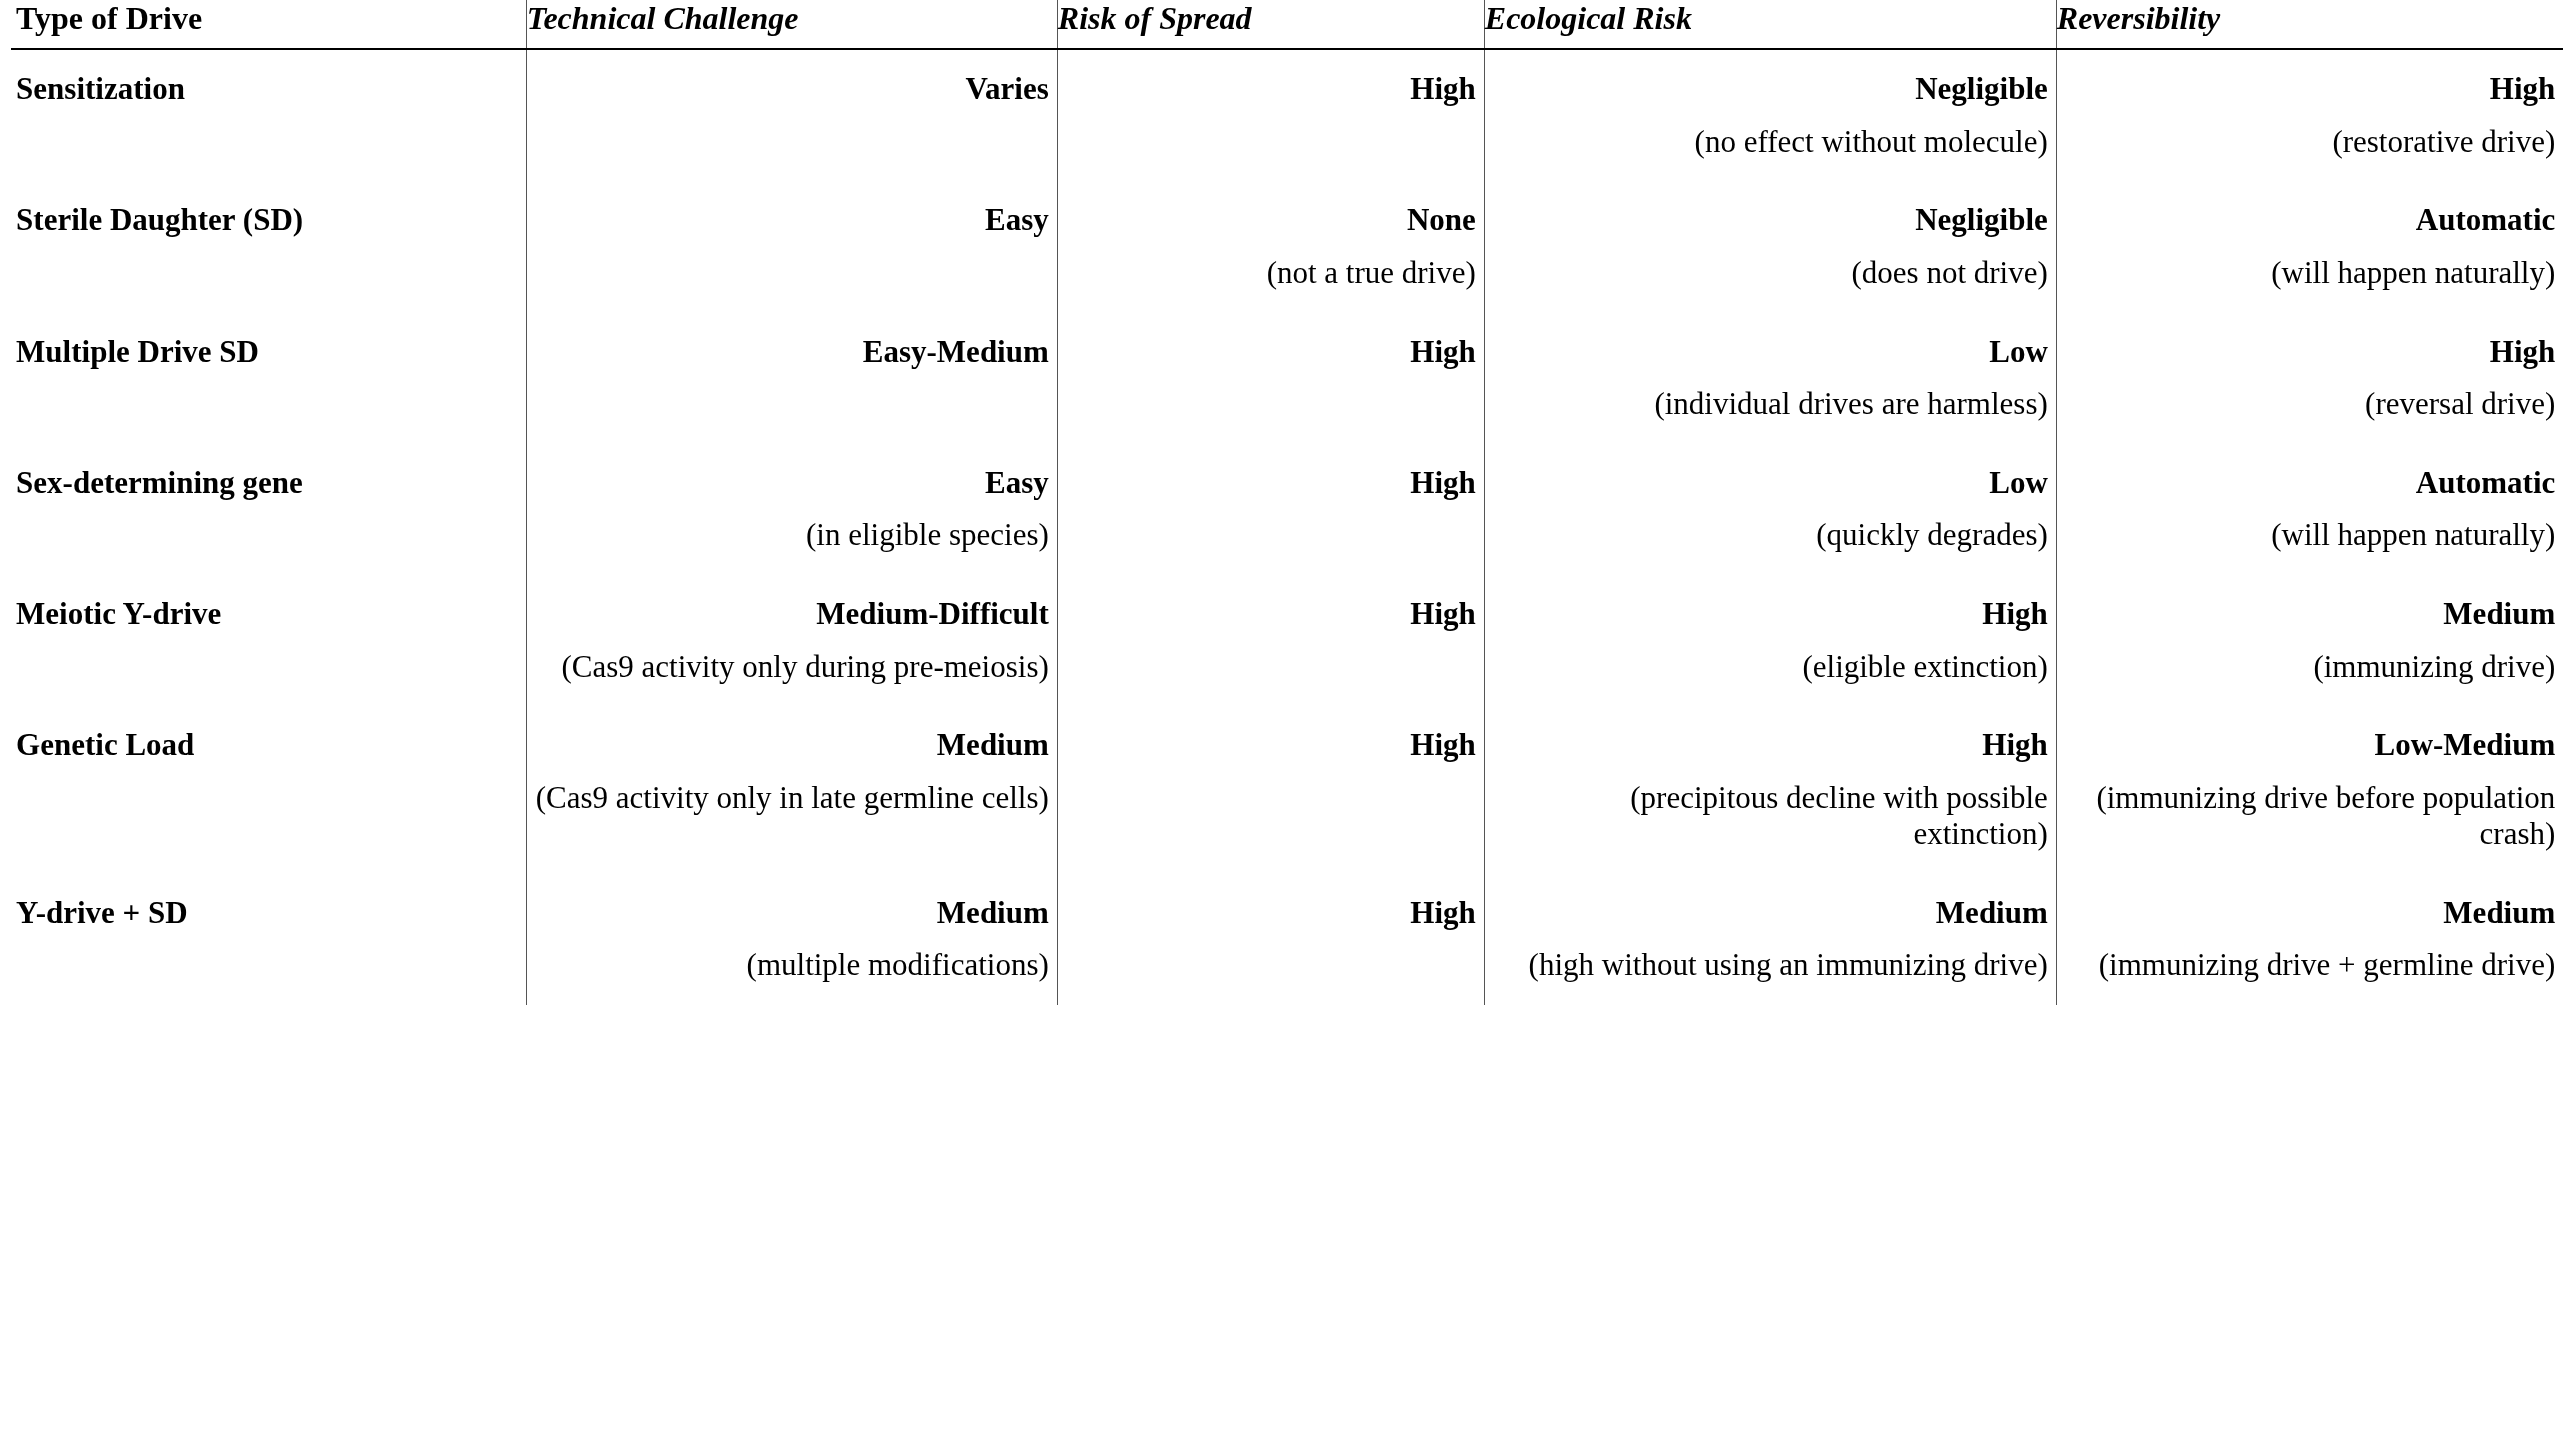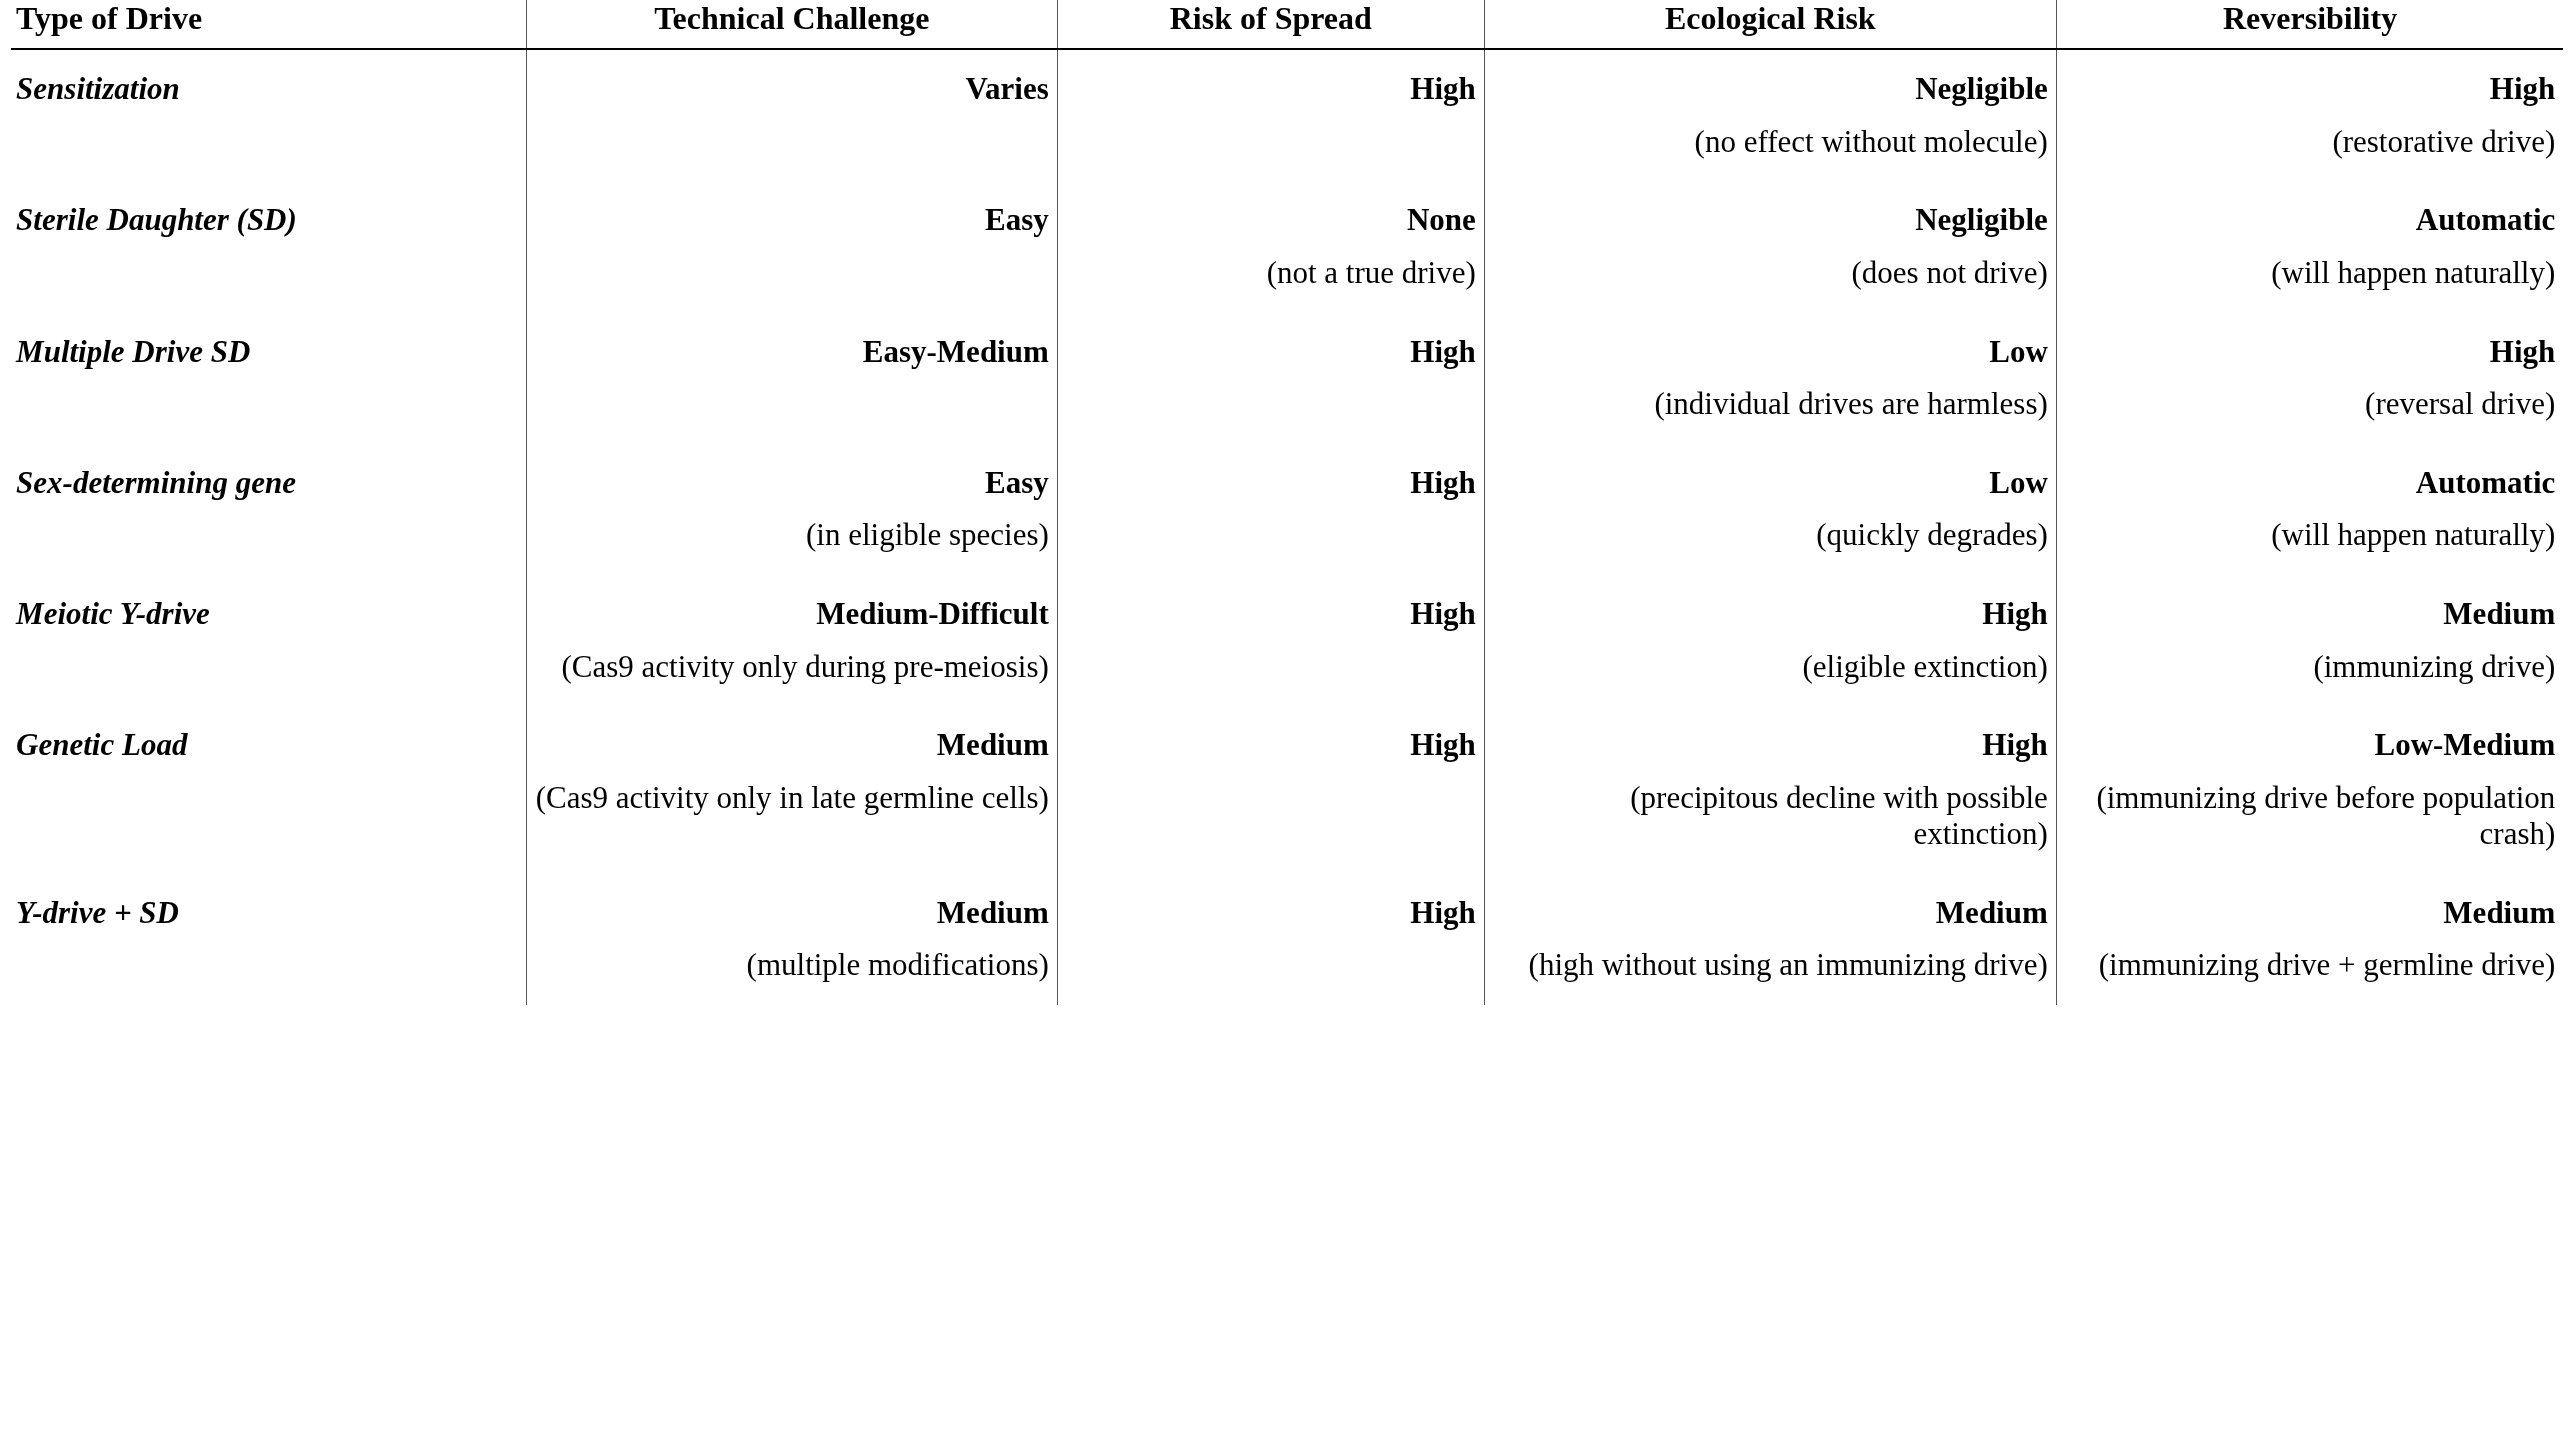--- a/index.html
+++ b/index.html
@@ -36,36 +36,36 @@
     font-weight: bold;
     padding: 0 0 11.3px 0;
     vertical-align: bottom;
     border-bottom: 2.4px solid #000000;
   }
   thead th.col-first {
     text-align: left;
     padding-left: 4.8px;
   }
   thead th.col-mid {
-    text-align: center;
+    text-align: left;
     border-left: 1.6px solid #555555;
+    font-style: italic;
   }
 
   tbody td {
     font-size: 31px;
     vertical-align: top;
     padding: 21px 8px 21px 8px;
     line-height: 1.18;
   }
   tbody td.col-first {
     text-align: left;
     font-weight: bold;
     padding-left: 4.8px;
     white-space: nowrap;
-    font-style: italic;
   }
   tbody td.col-mid {
     text-align: right;
     border-left: 1.6px solid #555555;
   }
   .strong-line {
     font-weight: bold;
     display: block;
   }
   .sub-line {

